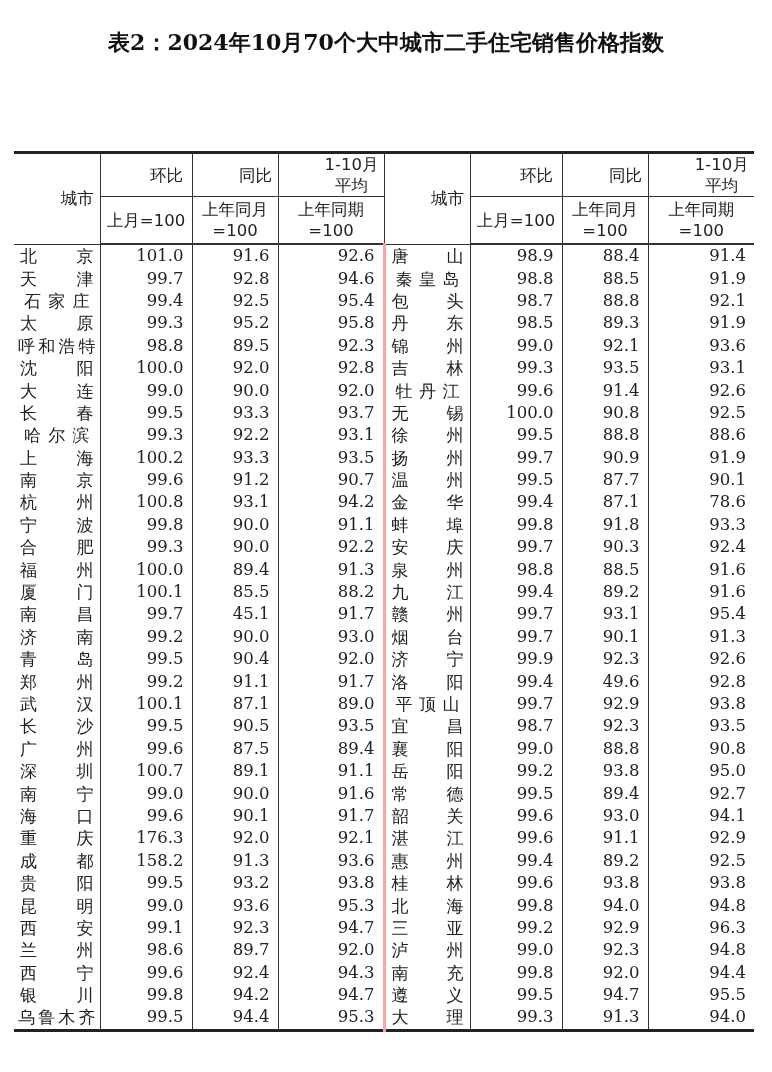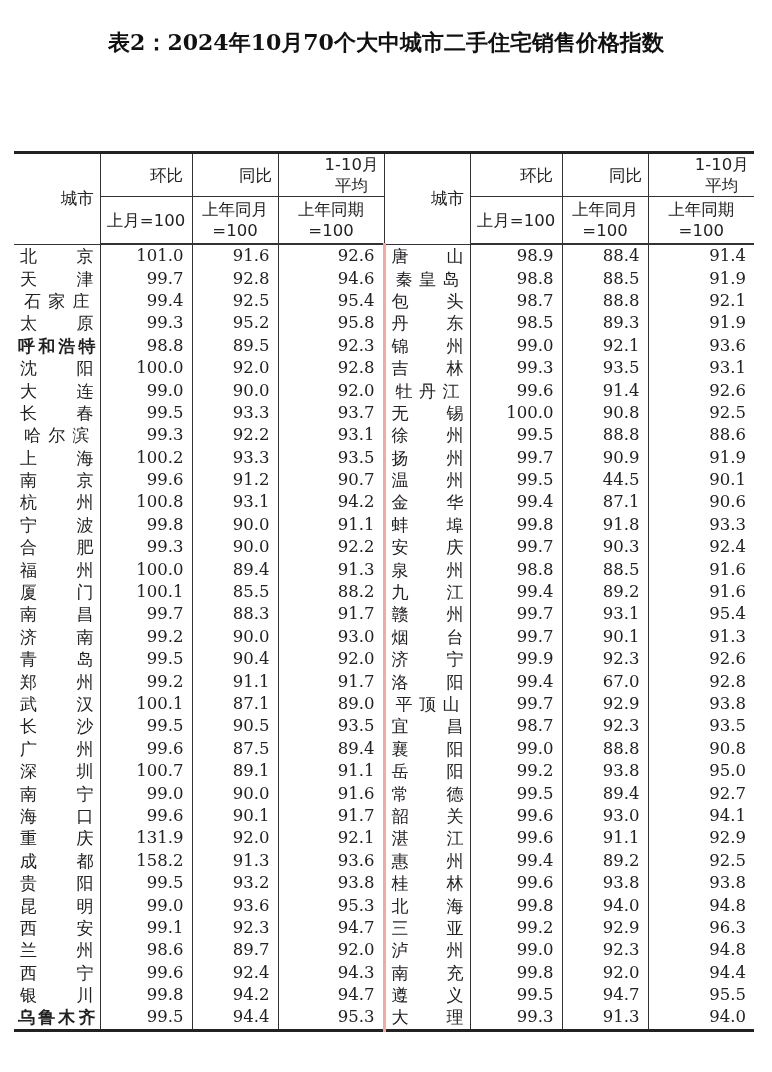--- a/index.html
+++ b/index.html
@@ -33,21 +33,21 @@
     border-left: 1px solid #333; border-right: 1px solid #333;
     font-family: "DejaVu Serif", serif; color: #222;
   }
   table.main tbody td.num { text-align: right; padding-right: 8px; }
   table.main tbody td.cname {
     font-family: "DejaVu Sans", sans-serif; font-size: 17px; padding: 0 6px;
     border-left: none; text-align: justify; text-align-last: justify; letter-spacing: 0;
   }
   table.main tbody td.cname.r { border-left: 3px solid #fca5a5; }
   table.main tbody td.cname.three { padding: 0 10px; }
-  table.main tbody td.cname.four { padding: 0 4px; font-weight: bold; }
+  table.main tbody td.cname.four { padding: 0 4px; }
   table.main tbody td.last { border-right: none; }
   table.main thead th.last { border-right: none; }
 </style>
 </head>
 <body>
 
 <div class="title">表2：2024年10月70个大中城市二手住宅销售价格指数</div>
 
 <table class="main">
   <colgroup>
@@ -181,32 +181,32 @@
         <td class="num">90.9</td>
         <td class="num last">91.9</td>
       </tr>
       <tr>
         <td class="cname">南京</td>
         <td class="num">99.6</td>
         <td class="num">91.2</td>
         <td class="num">90.7</td>
         <td class="cname r">温州</td>
         <td class="num">99.5</td>
-        <td class="num">44.5</td>
+        <td class="num">87.7</td>
         <td class="num last">90.1</td>
       </tr>
       <tr>
         <td class="cname">杭州</td>
         <td class="num">100.8</td>
         <td class="num">93.1</td>
         <td class="num">94.2</td>
         <td class="cname r">金华</td>
         <td class="num">99.4</td>
         <td class="num">87.1</td>
-        <td class="num last">90.6</td>
+        <td class="num last">78.6</td>
       </tr>
       <tr>
         <td class="cname">宁波</td>
         <td class="num">99.8</td>
         <td class="num">90.0</td>
         <td class="num">91.1</td>
         <td class="cname r">蚌埠</td>
         <td class="num">99.8</td>
         <td class="num">91.8</td>
         <td class="num last">93.3</td>
@@ -237,21 +237,21 @@
         <td class="num">85.5</td>
         <td class="num">88.2</td>
         <td class="cname r">九江</td>
         <td class="num">99.4</td>
         <td class="num">89.2</td>
         <td class="num last">91.6</td>
       </tr>
       <tr>
         <td class="cname">南昌</td>
         <td class="num">99.7</td>
-        <td class="num">88.3</td>
+        <td class="num">45.1</td>
         <td class="num">91.7</td>
         <td class="cname r">赣州</td>
         <td class="num">99.7</td>
         <td class="num">93.1</td>
         <td class="num last">95.4</td>
       </tr>
       <tr>
         <td class="cname">济南</td>
         <td class="num">99.2</td>
         <td class="num">90.0</td>
@@ -271,21 +271,21 @@
         <td class="num">92.3</td>
         <td class="num last">92.6</td>
       </tr>
       <tr>
         <td class="cname">郑州</td>
         <td class="num">99.2</td>
         <td class="num">91.1</td>
         <td class="num">91.7</td>
         <td class="cname r">洛阳</td>
         <td class="num">99.4</td>
-        <td class="num">67.0</td>
+        <td class="num">49.6</td>
         <td class="num last">92.8</td>
       </tr>
       <tr>
         <td class="cname">武汉</td>
         <td class="num">100.1</td>
         <td class="num">87.1</td>
         <td class="num">89.0</td>
         <td class="cname r three">平顶山</td>
         <td class="num">99.7</td>
         <td class="num">92.9</td>
@@ -336,21 +336,21 @@
         <td class="num">99.6</td>
         <td class="num">90.1</td>
         <td class="num">91.7</td>
         <td class="cname r">韶关</td>
         <td class="num">99.6</td>
         <td class="num">93.0</td>
         <td class="num last">94.1</td>
       </tr>
       <tr>
         <td class="cname">重庆</td>
-        <td class="num">131.9</td>
+        <td class="num">176.3</td>
         <td class="num">92.0</td>
         <td class="num">92.1</td>
         <td class="cname r">湛江</td>
         <td class="num">99.6</td>
         <td class="num">91.1</td>
         <td class="num last">92.9</td>
       </tr>
       <tr>
         <td class="cname">成都</td>
         <td class="num">158.2</td>

